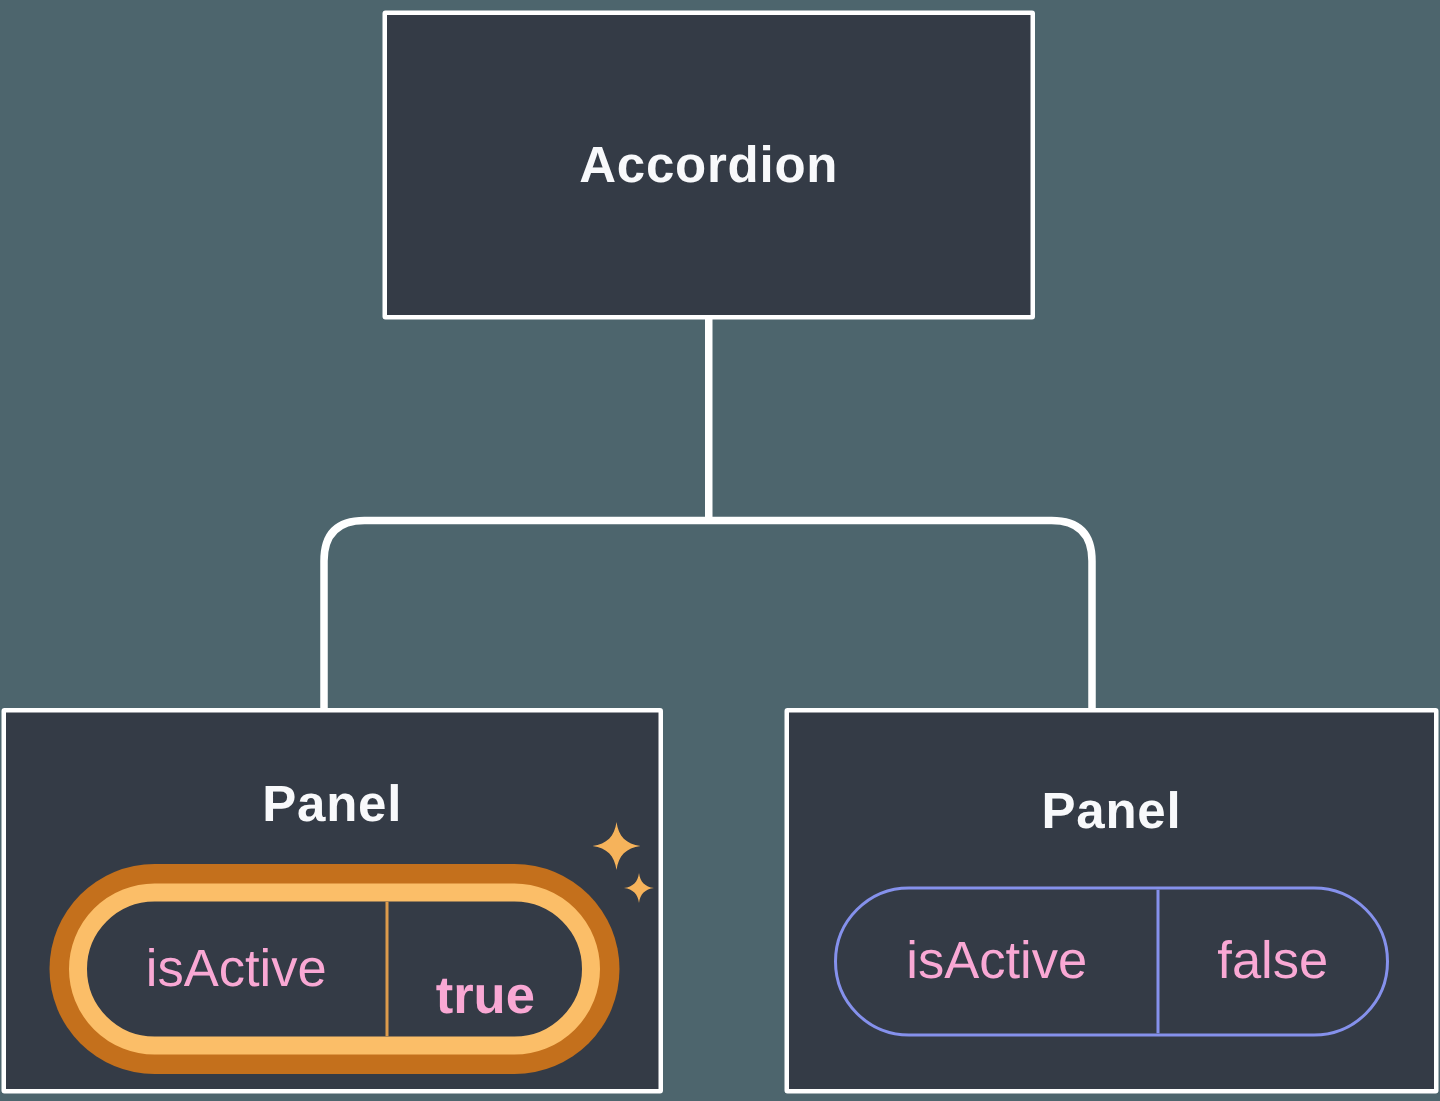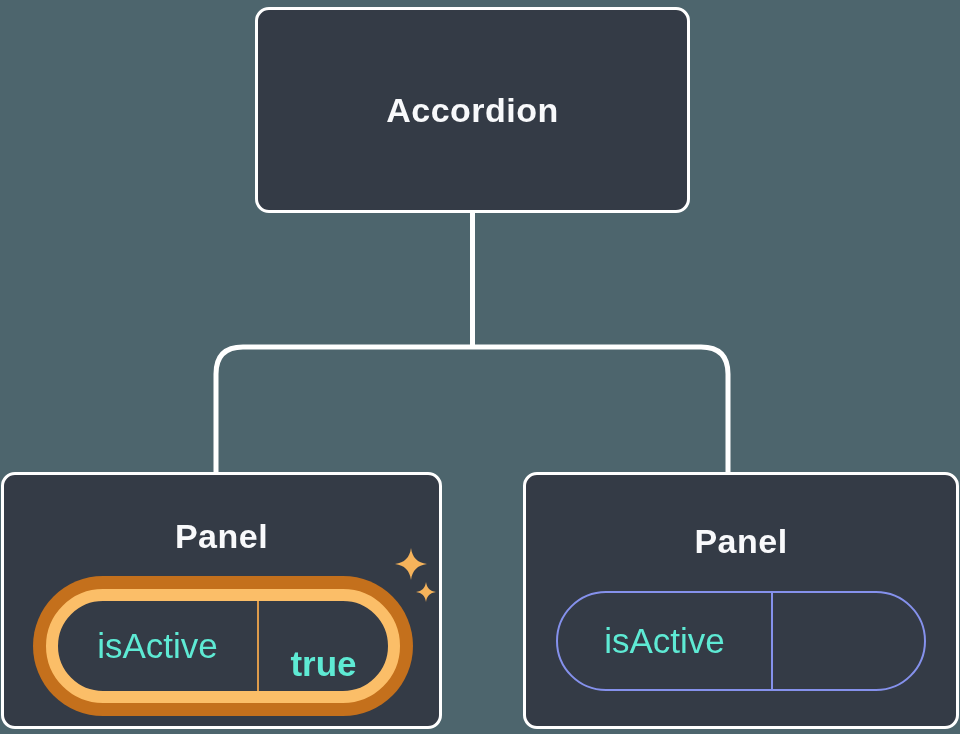--- a/index.html
+++ b/index.html
@@ -23,21 +23,21 @@
   .connectors path {
     stroke: #FFFFFF;
     stroke-width: 5;
     fill: none;
   }
   .node {
     position: absolute;
     box-sizing: border-box;
     background: #343B46;
     border: 3px solid #FFFFFF;
-    border-radius: 14px;
+    border-radius: 2px;
     z-index: 1;
   }
   .node-root {
     left: 255px; top: 7px;
     width: 435px; height: 206px;
     display: flex;
     align-items: center;
     justify-content: center;
   }
   .node-title {
@@ -85,21 +85,21 @@
   .pill-inactive {
     left: 30px; top: 116px;
     width: 366px; height: 96px;
     border: 2px solid #8591EC;
   }
   .pill-cell {
     display: flex;
     align-items: center;
     justify-content: center;
     font-size: 35px;
-    color: #5eead4;
+    color: #f9a8d4;
   }
   .pill-active .cell-key { width: 199px; }
   .pill-active .cell-value { flex: 1; font-weight: 700; margin-top: 36px; }
   .pill-inactive .cell-key { width: 213px; }
   .pill-inactive .cell-value { flex: 1; }
   .pill-divider {
     width: 2px;
     align-self: stretch;
   }
   .divider-gold { background: #DD9B4B; }
@@ -140,16 +140,17 @@
       <path d="M38 37 C38.8 43 42 46.2 48 47 C42 47.8 38.8 51 38 57 C37.2 51 34 47.8 28 47 C34 46.2 37.2 43 38 37 Z"></path>
     </svg>
   </div>
 
   <div class="node node-panel-right">
     <div class="panel-title panel-title-right">Panel</div>
 
     <div class="pill pill-inactive">
       <div class="pill-cell cell-key">isActive</div>
       <div class="pill-divider divider-purple"></div>
+      <div class="pill-cell cell-value">false</div>
     </div>
   </div>
 
 </div>
 
 </body></html>

